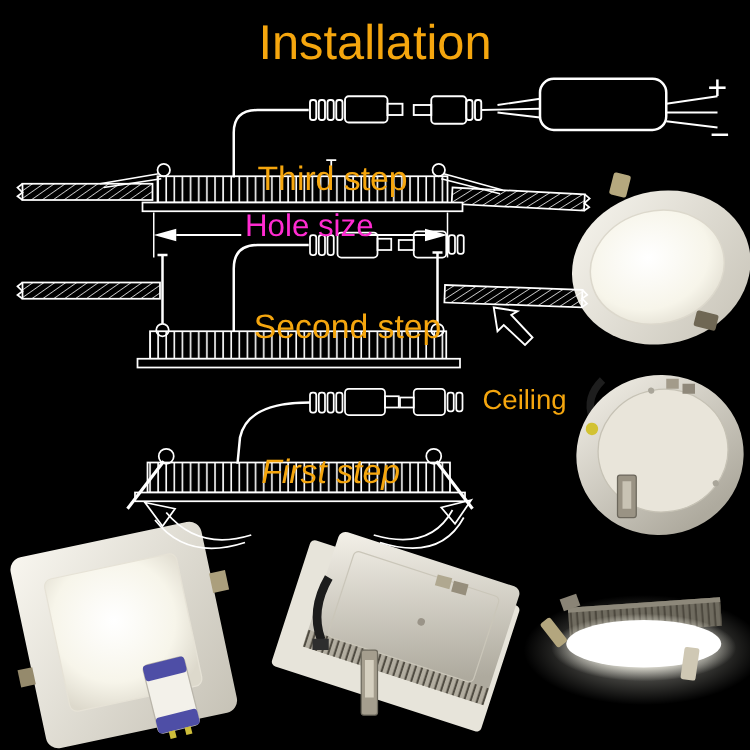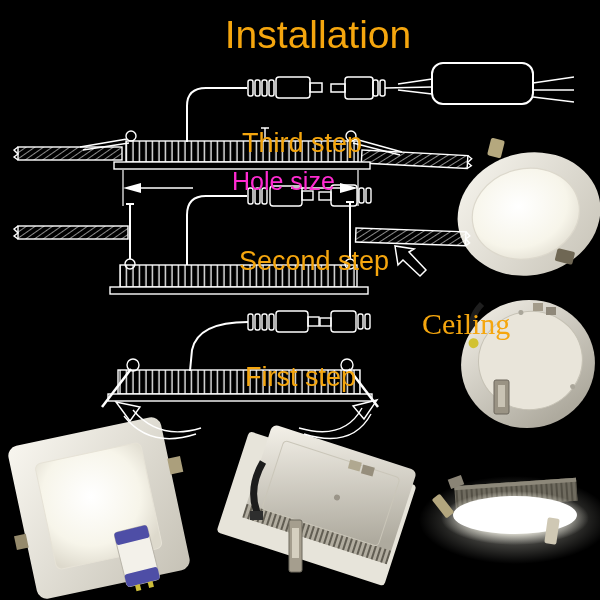--- a/index.html
+++ b/index.html
@@ -1,32 +1,32 @@
 <!DOCTYPE html>
 <html style="--step_label: #F5A60E; --hole_size: #FF2BD1; --line_white: #FFFFFF; --watermark_gray: #9C9C9C; --background: #000000;"><head>
 <meta charset="utf-8">
 <style>
   html,body{margin:0;padding:0;background:#000;}
   .canvas{
     position:relative;width:600px;height:600px;background:var(--background,#000);
     overflow:hidden;font-family:"Liberation Sans",sans-serif;
   }
   .canvas svg{position:absolute;left:0;top:0;}
-  .lbl{position:absolute;white-space:nowrap;line-height:1.05;padding-left:36px;}
+  .lbl{position:absolute;white-space:nowrap;line-height:1.05;}
   .lbl-title{left:0;right:0;top:15px;text-align:center;font-size:39px;color:var(--step_label);}
   .lbl-step{color:var(--step_label);font-size:27px;margin-top:26px;}
   .lbl-third{left:206px;top:103px;}
   .lbl-power{left:407px;top:100px;font-size:26px;}
   .lbl-plus{left:566px;top:56px;color:var(--line_white);font-size:27px;}
   .lbl-minus{left:568px;top:94px;color:var(--line_white);font-size:27px;}
   .lbl-hole{left:196px;top:168px;color:var(--hole_size);font-size:25px;}
   .lbl-second{left:203px;top:221px;}
   .lbl-watermark{left:194px;top:282px;color:var(--watermark_gray);font-size:28px;opacity:.92;}
-  .lbl-ceiling{left:386px;top:282px;font-size:30px;font-family:Liberation Serif, serif;}
-  .lbl-first{left:209px;top:337px;}
+  .lbl-ceiling{left:386px;top:282px;font-size:22px;}
+  .lbl-first{left:209px;top:337px;font-style:italic;}
 </style>
 </head>
 <body>
 
 <div class="canvas">
 
 <svg width="600" height="600" viewBox="0 0 600 600">
   <defs>
     <pattern id="hatch" width="5" height="9" patternUnits="userSpaceOnUse" patternTransform="rotate(55)">
       <line x1="0" y1="0" x2="0" y2="9" stroke="#fff" stroke-width="1.1"></line>

